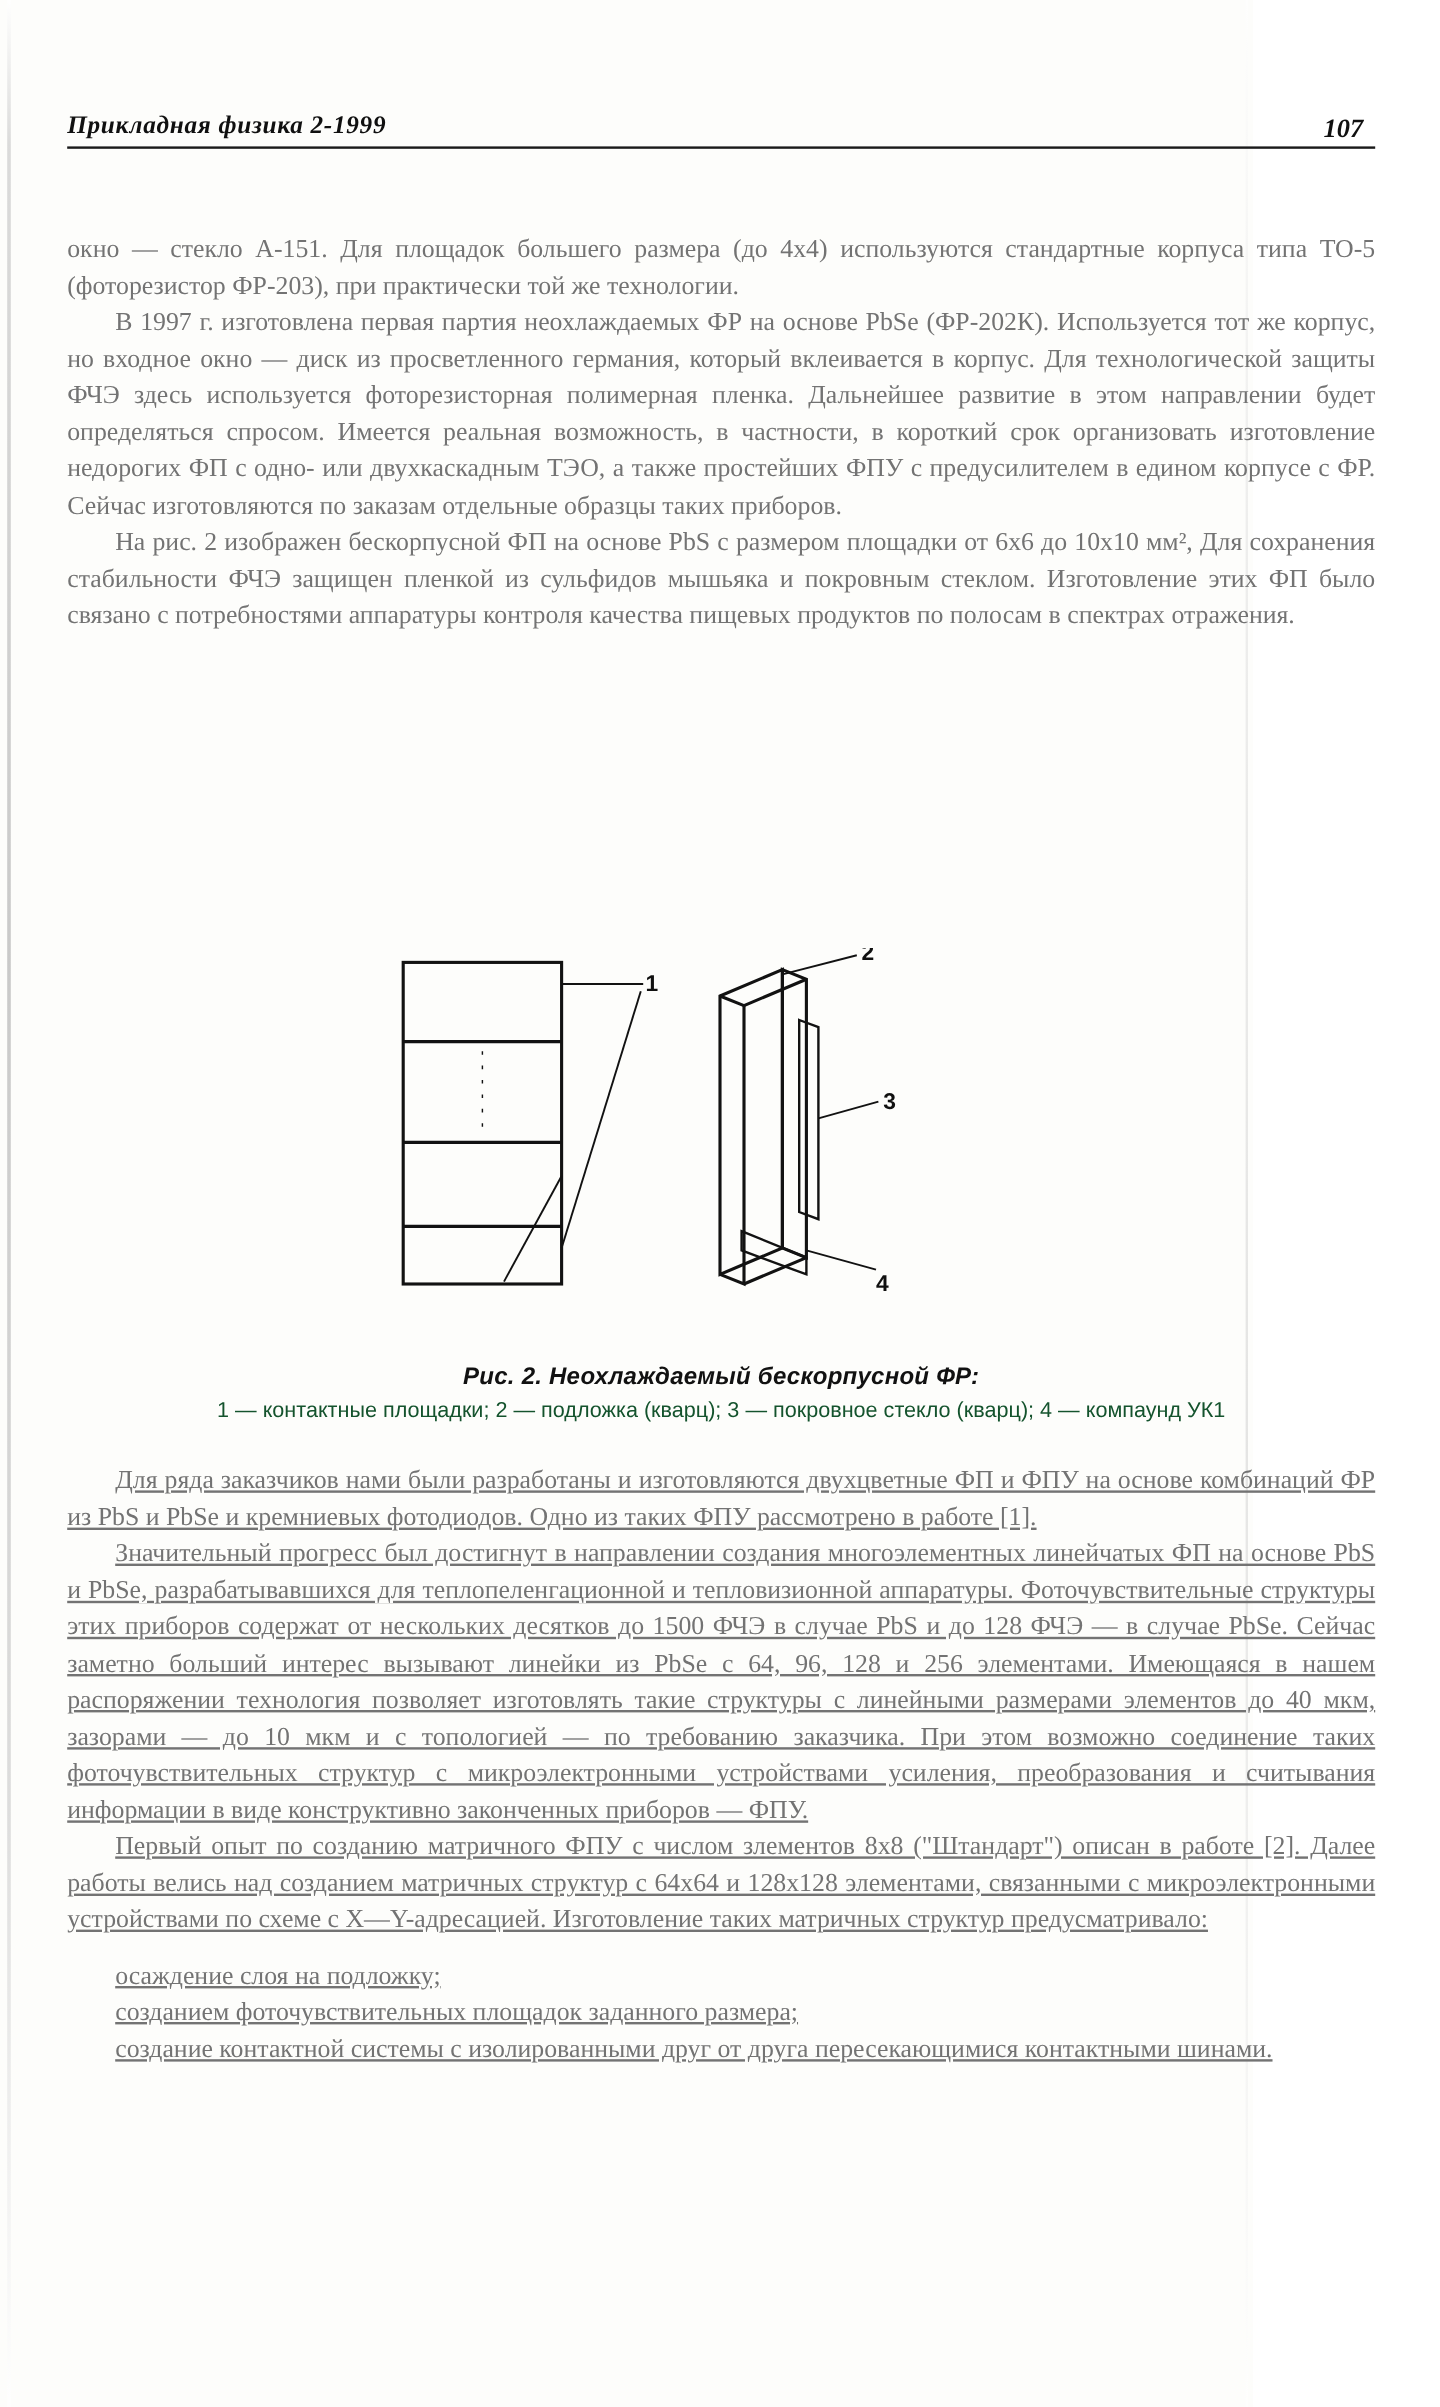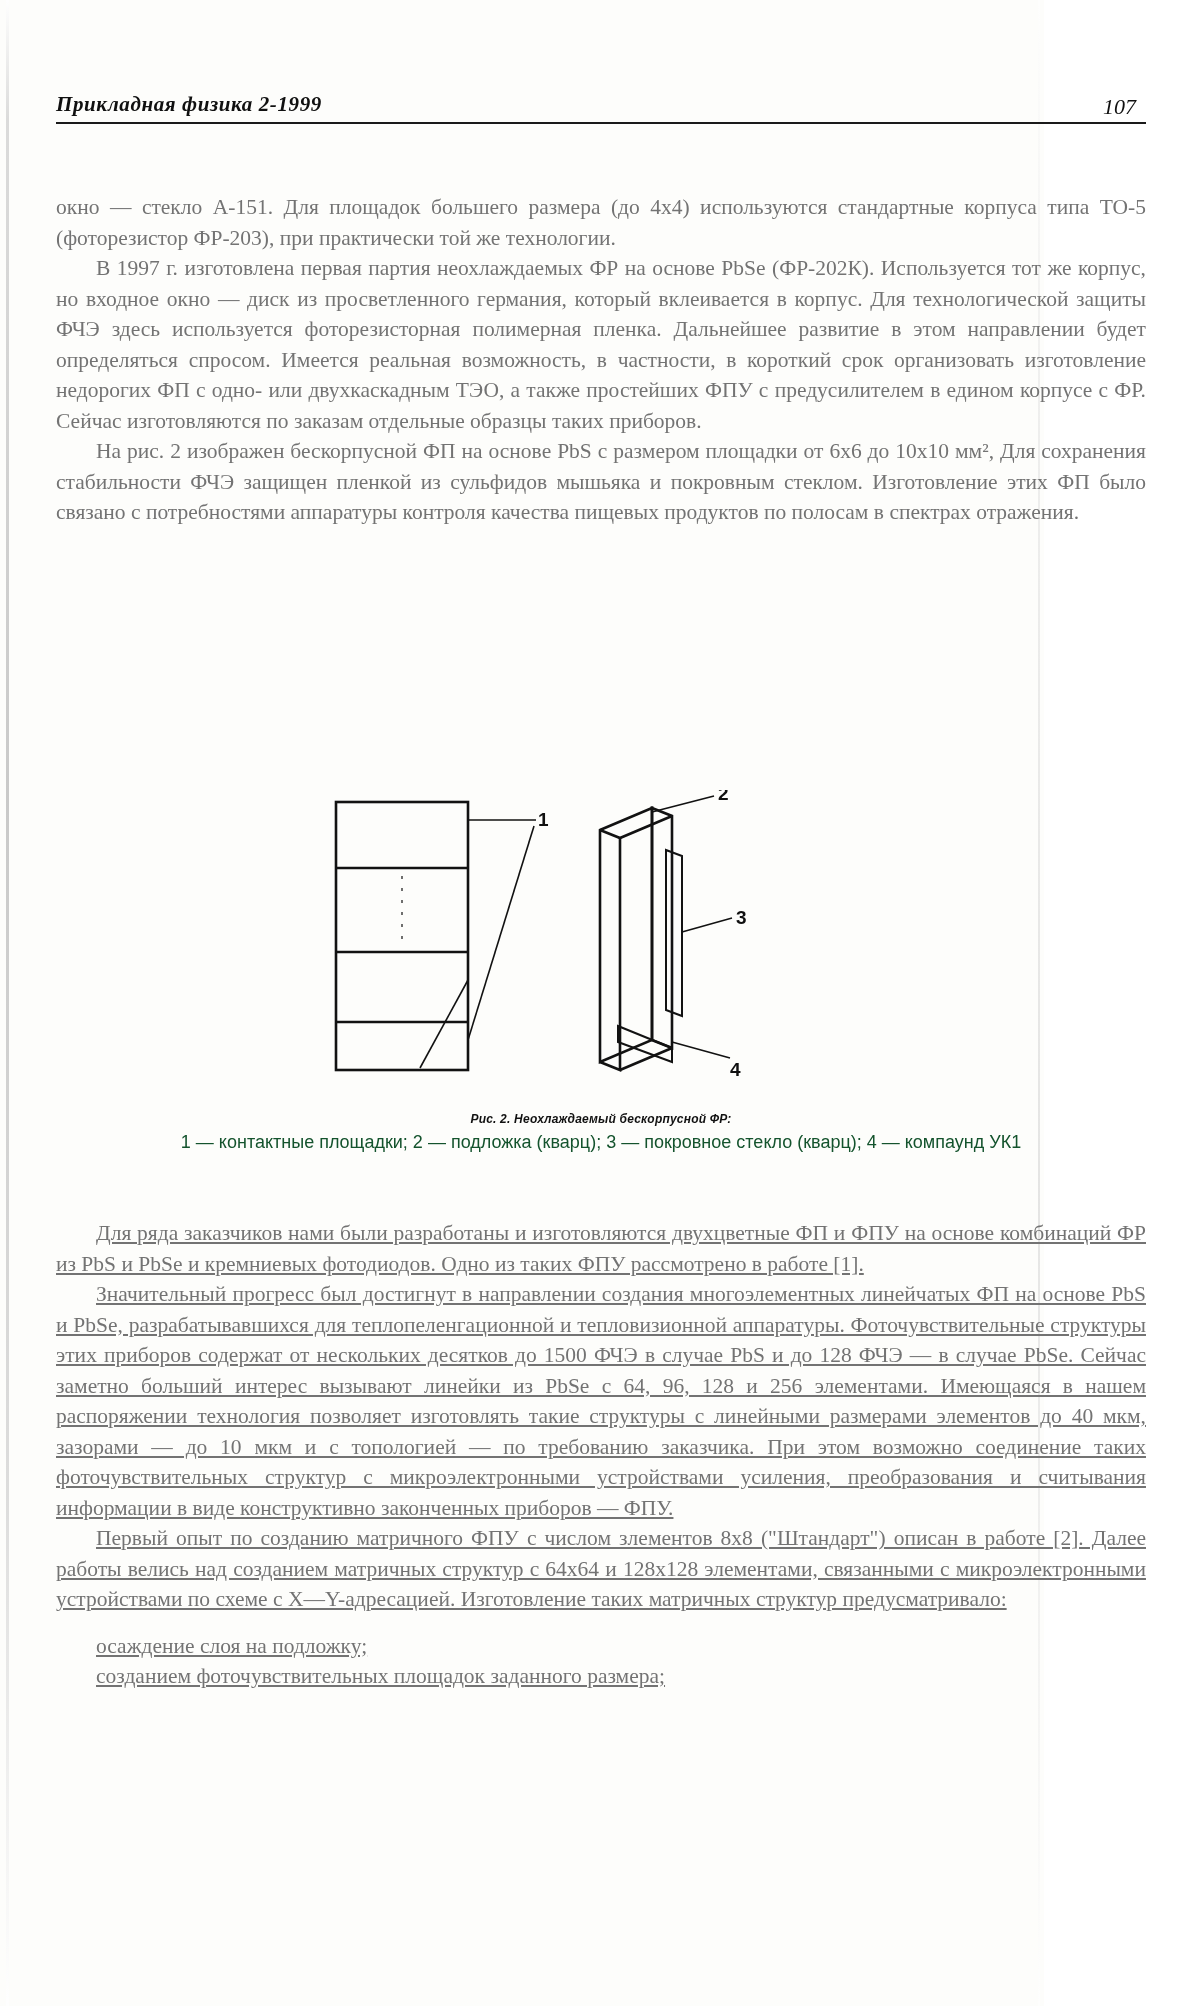--- a/index.html
+++ b/index.html
@@ -56,21 +56,21 @@
     font-weight: bold;
     font-size: 21px;
     letter-spacing: .6px;
     color: #101010;
   }
   .runhead .pageno {
     position: absolute;
     right: 10px; top: 2px;
     font-family: "Liberation Serif", serif;
     font-style: italic;
-    font-weight: normal;
+    font-weight: bold;
     font-size: 22px;
     color: #101010;
   }
   .runhead .rule {
     position: absolute;
     left: 0; top: 30px;
     width: 1090px;
     height: 2px;
     background: #1a1a1a;
   }
@@ -115,23 +115,24 @@
     position: absolute;
     left: 56px;
     top: 1112px;
     width: 1090px;
     text-align: center;
     font-family: "Liberation Sans", sans-serif;
   }
   .figcaption .t1 {
     font-style: italic;
     font-weight: bold;
-    font-size: 12px;
+    font-size: 20px;
     letter-spacing: .2px;
     color: #111;
+    margin-top: 24px;
   }
   .figcaption .t2 {
     margin-top: 6px;
     font-size: 18px;
     color: #14532d;
   }
 </style>
 </head>
 <body>
 
@@ -195,16 +196,17 @@
     <div class="t2">1 — контактные площадки; 2 — подложка (кварц); 3 — покровное стекло (кварц); 4 — компаунд УК1</div>
   </div>
 
   <div class="col block-after-fig">
     <p class="ind">Для ряда заказчиков нами были разработаны и изготовляются двухцветные ФП и ФПУ на основе комбинаций ФР из PbS и PbSe и кремниевых фотодиодов. Одно из таких ФПУ рассмотрено в работе [1].</p>
     <p class="ind">Значительный прогресс был достигнут в направлении создания многоэлементных линейчатых ФП на основе  PbS  и PbSe, разрабатывавшихся для теплопеленгационной и тепловизионной аппаратуры. Фоточувствительные структуры этих приборов содержат от нескольких десятков до 1500 ФЧЭ в случае PbS и до 128 ФЧЭ — в случае PbSe. Сейчас заметно больший интерес вызывают линейки из PbSe с 64, 96, 128 и 256 элементами. Имеющаяся в нашем распоряжении технология позволяет изготовлять такие структуры с линейными размерами элементов до 40 мкм, зазорами — до 10 мкм и с топологией — по требованию заказчика. При этом возможно соединение таких фоточувствительных структур с микроэлектронными устройствами усиления, преобразования и считывания информации в виде конструктивно законченных приборов — ФПУ.</p>
     <p class="ind">Первый опыт по созданию матричного ФПУ с числом злементов 8х8 ("Штандарт") описан в работе [2]. Далее работы велись над созданием матричных структур с 64х64 и 128х128 элементами, связанными с микроэлектронными устройствами по схеме с X—Y-адресацией. Изготовление таких матричных структур предусматривало:</p>
     <div class="list-lines">
       <div>осаждение слоя на подложку;</div>
       <div>созданием фоточувствительных площадок заданного размера;</div>
+      <div>создание контактной системы с изолированными друг от друга пересекающимися контактными шинами.</div>
     </div>
   </div>
 
 </div>
 
 </body></html>

